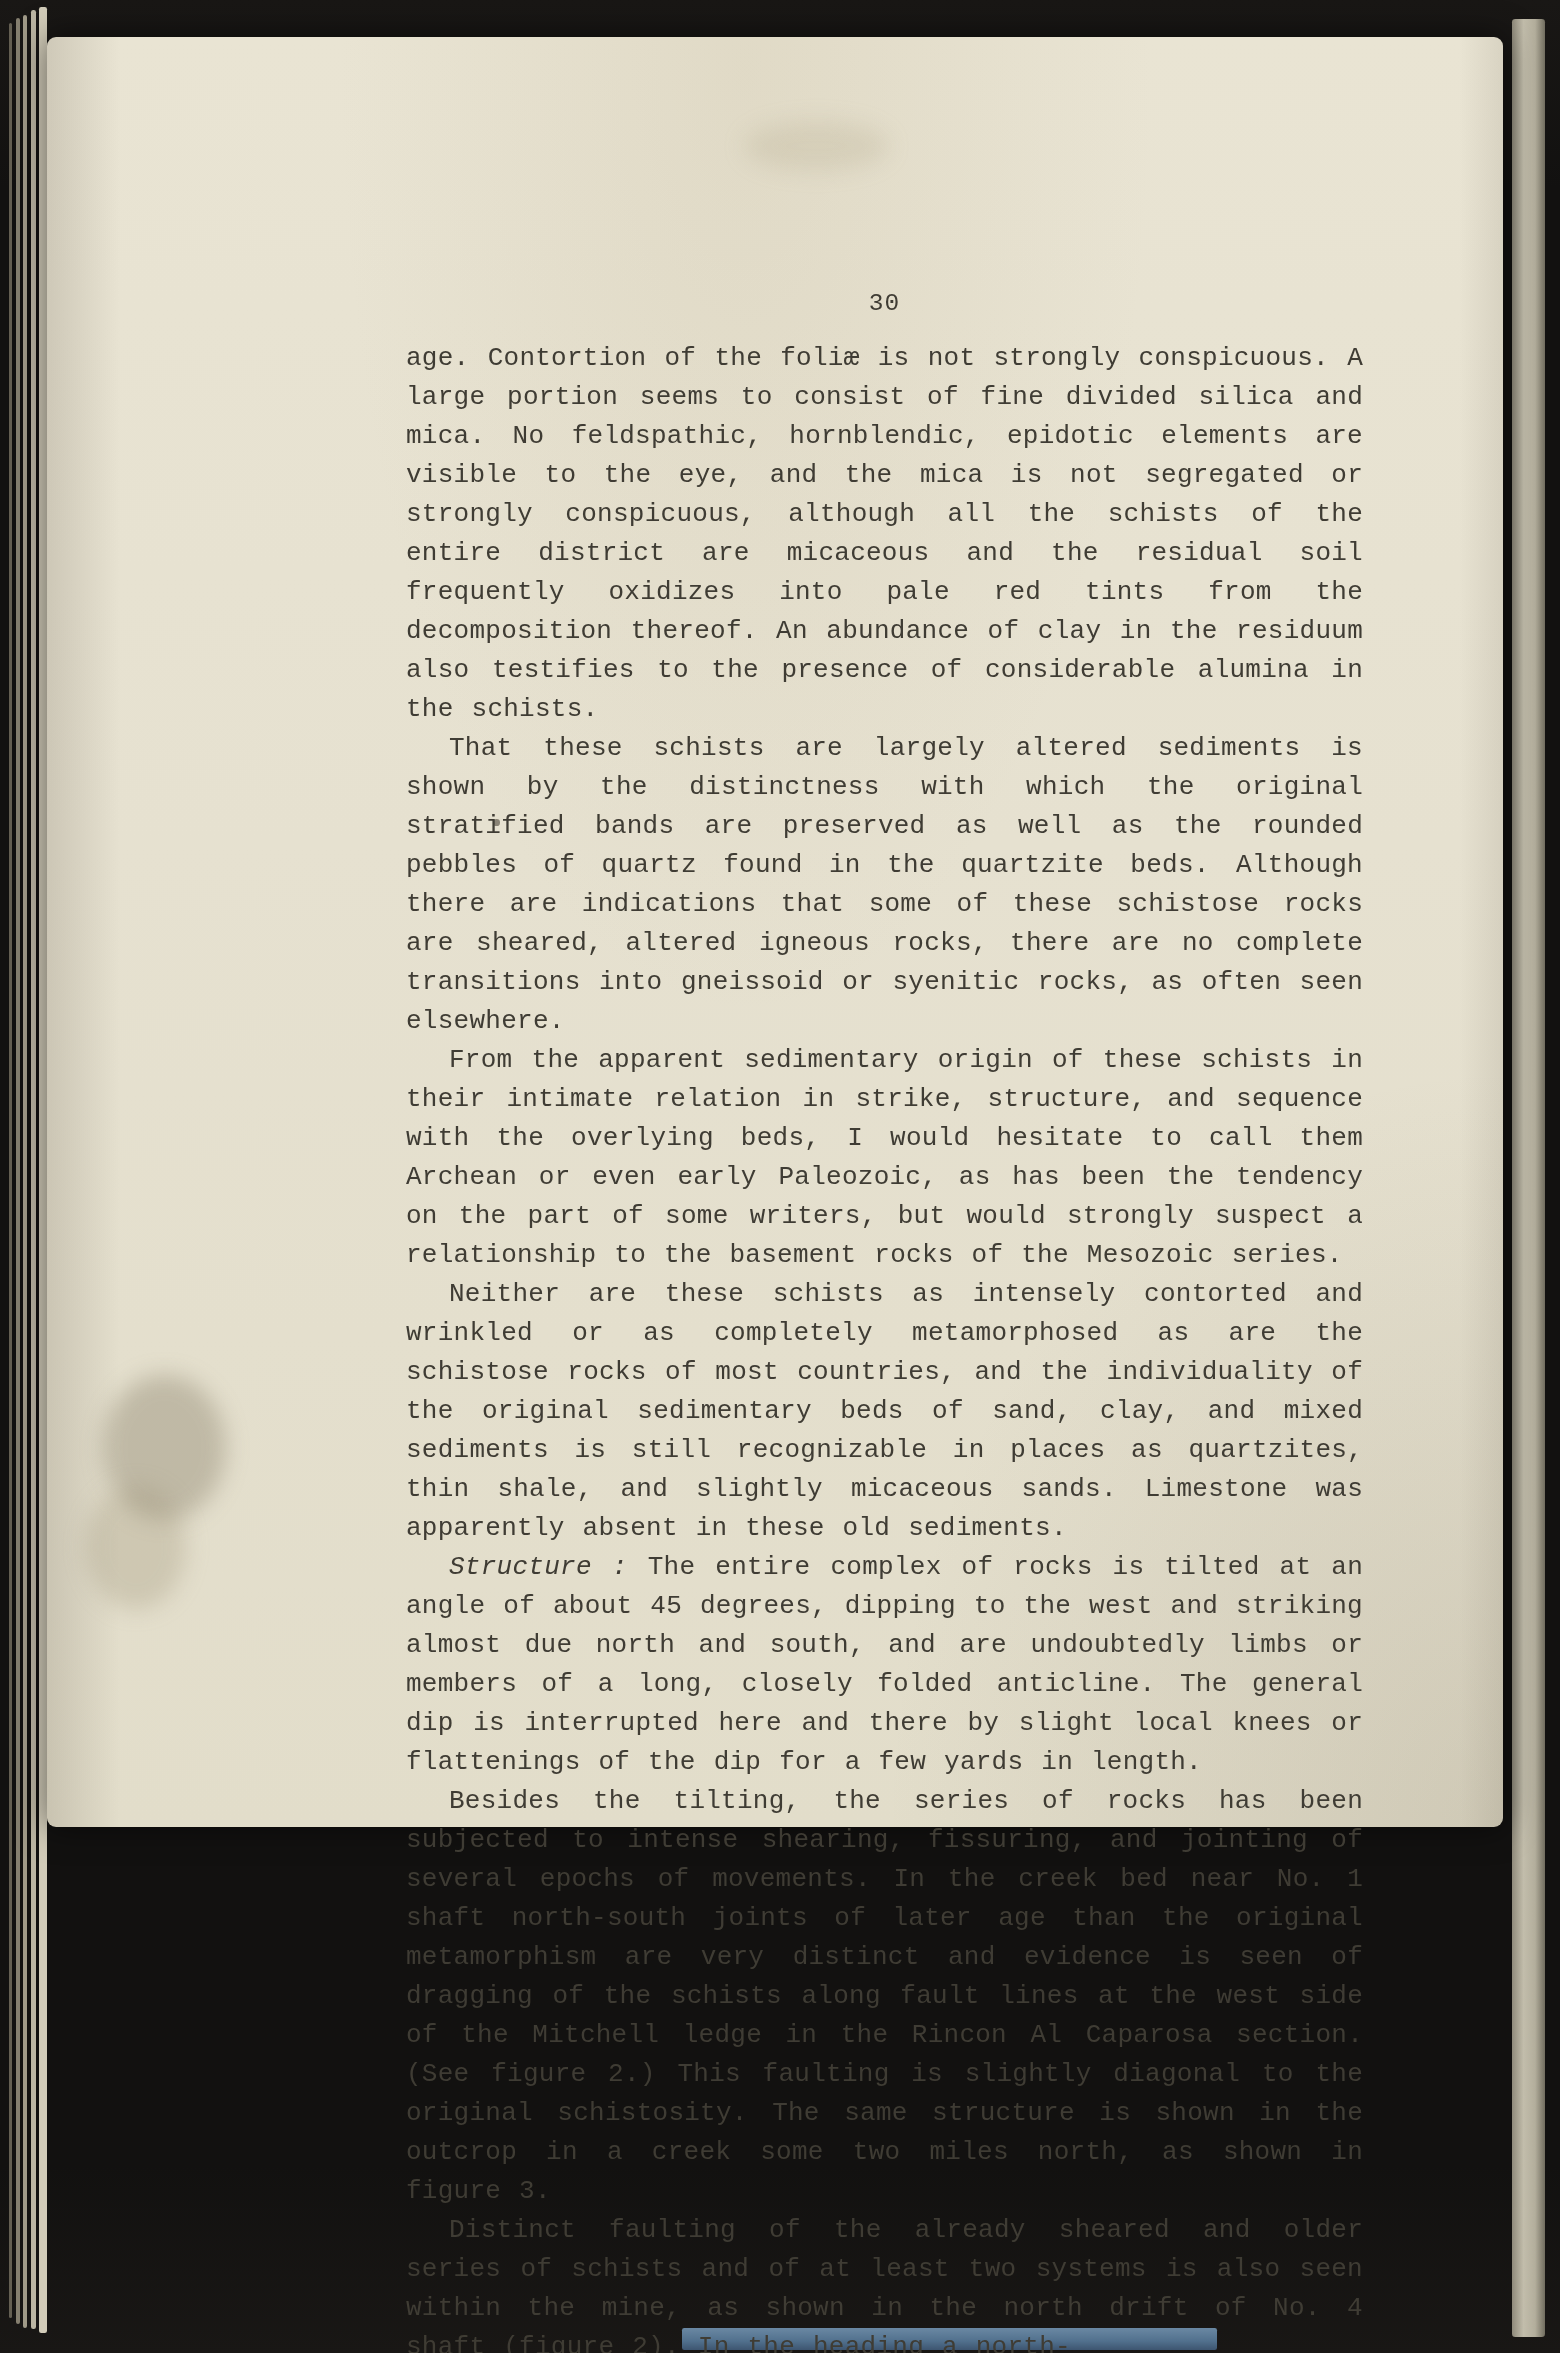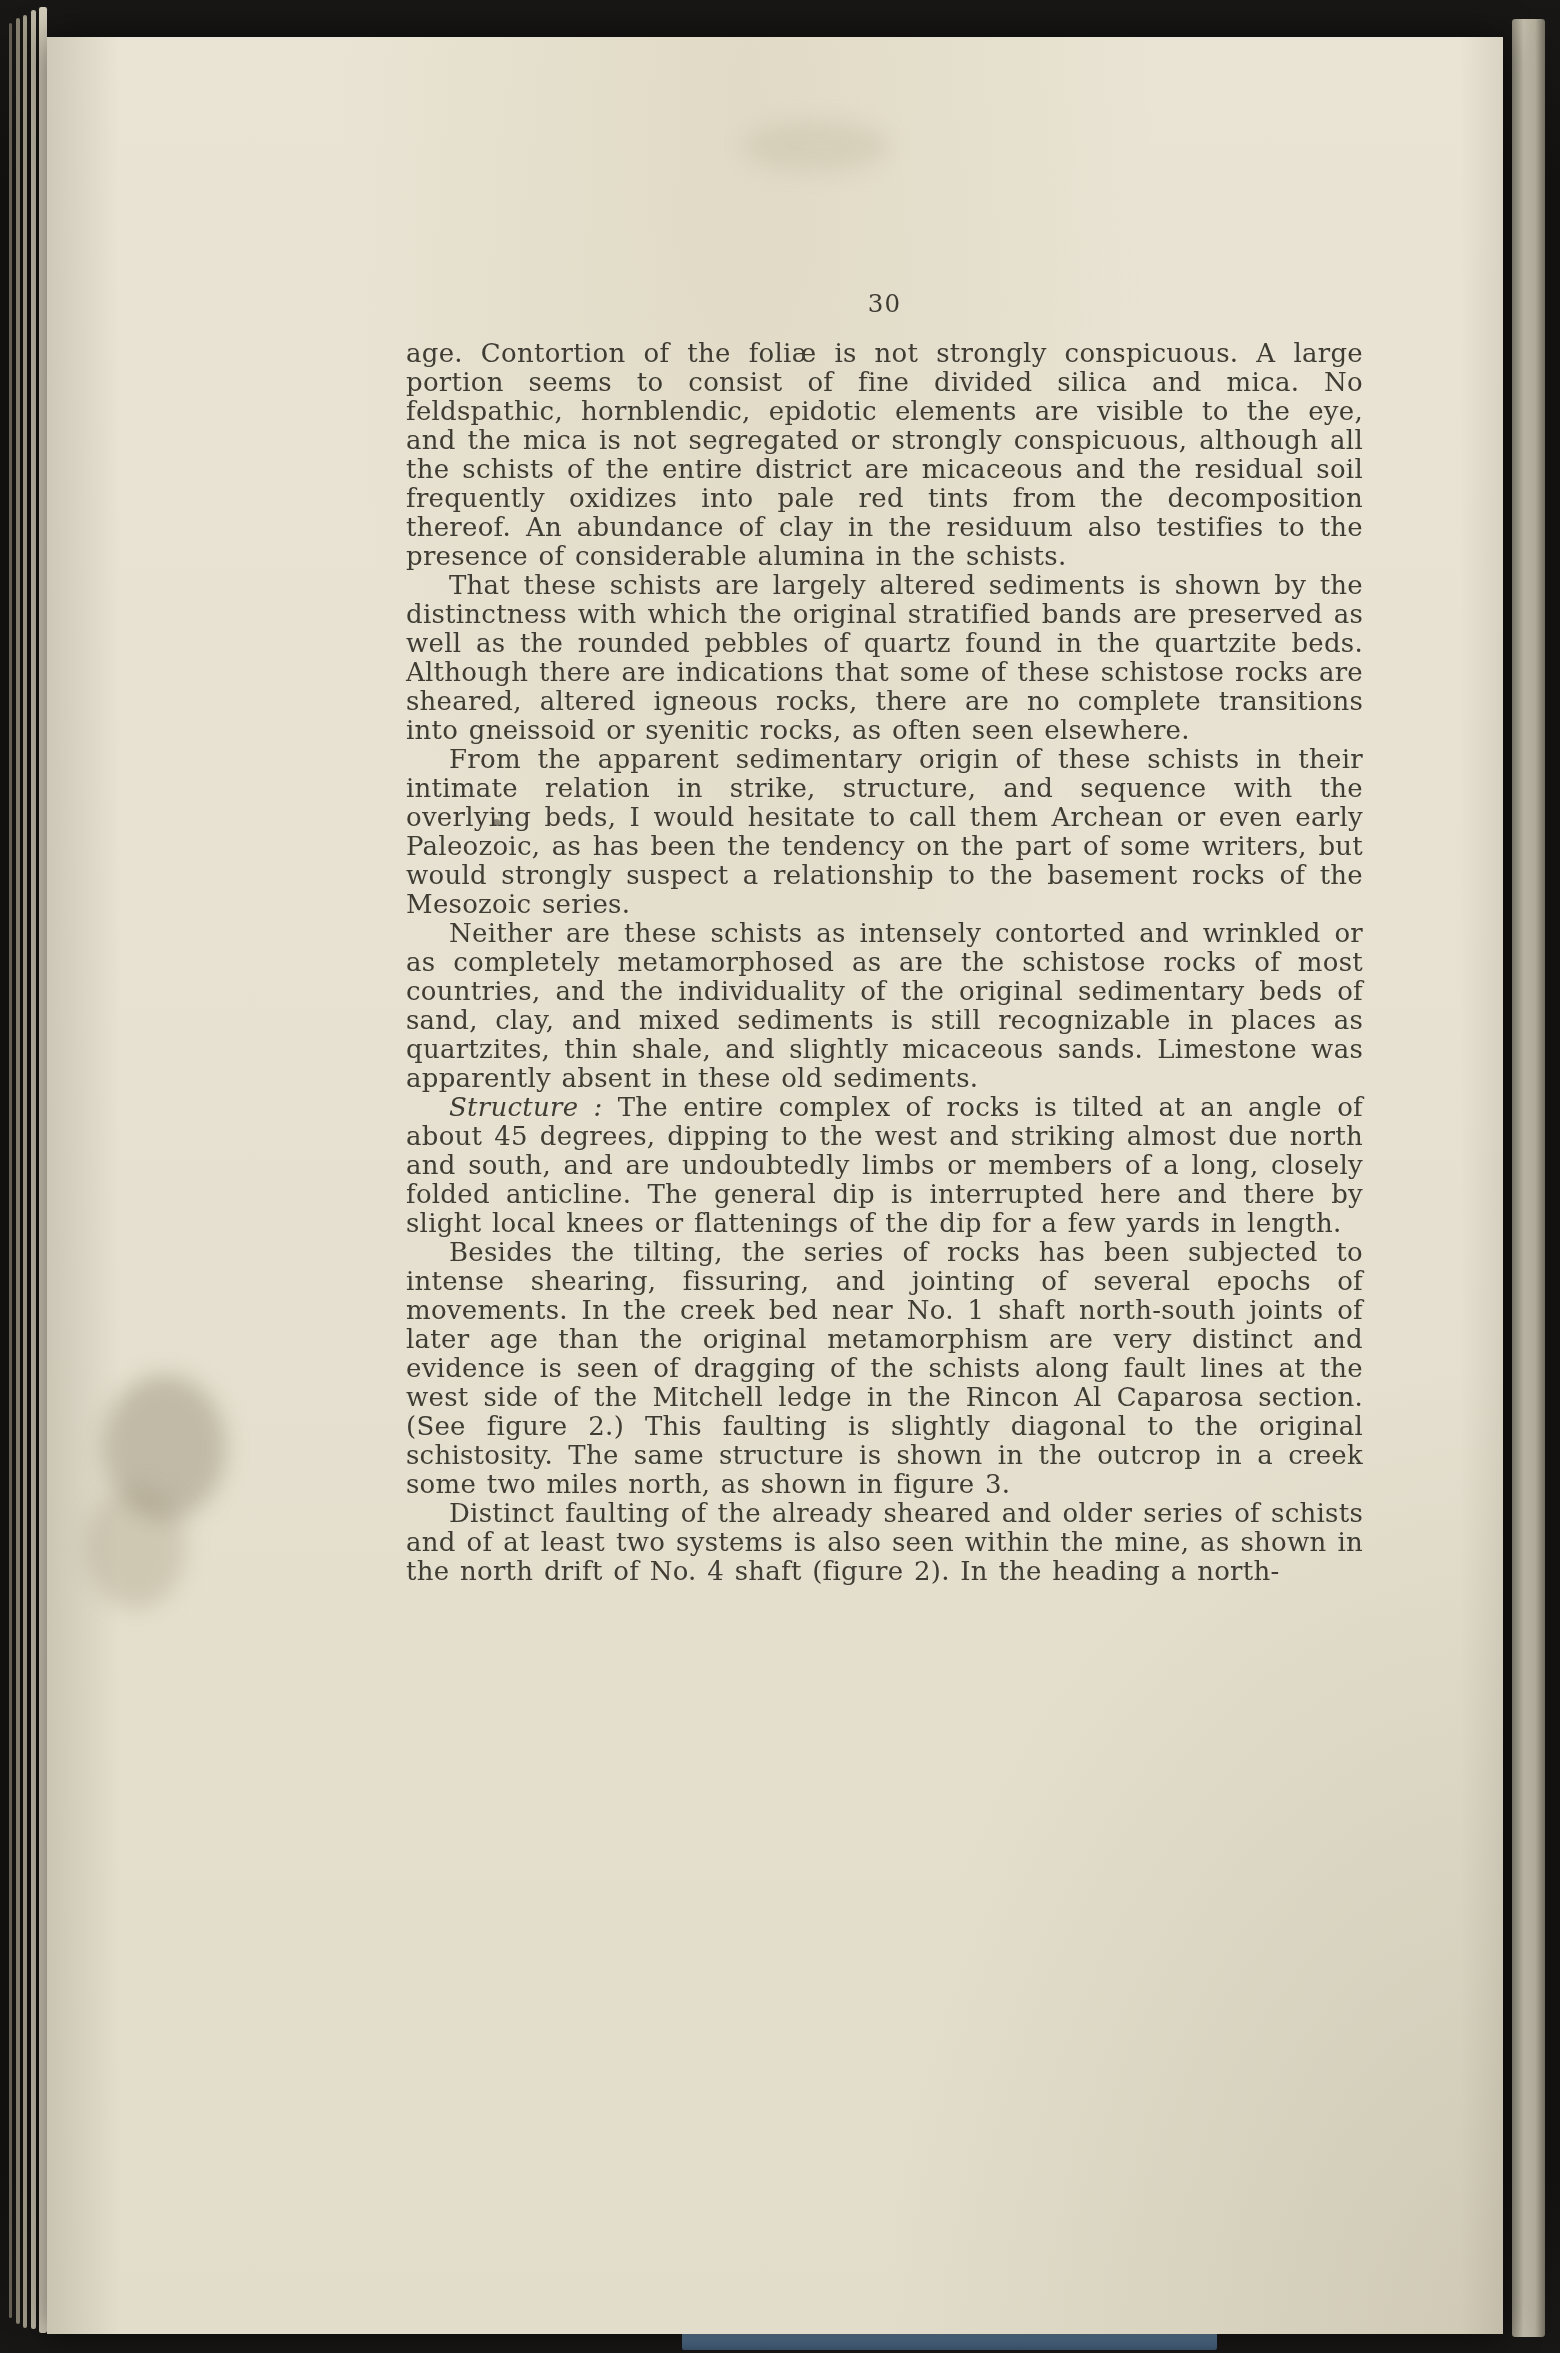--- a/index.html
+++ b/index.html
@@ -41,30 +41,31 @@
     width: 535px; height: 22px;
     background: linear-gradient(180deg, #6a88a3 0%, #51708d 60%, #3d5570 100%);
     border-radius: 2.2px;
     z-index: 0;
   }
 
   
   .page {
     position: absolute;
     left: 47px; top: 37px;
-    width: 1456px; height: 2297px;
+    width: 1456px; height: 1790px;
     z-index: 1;
-    border-radius: 0;
+    border-radius: 9px;
     background:
       radial-gradient(ellipse at 48% 2%, rgba(190,178,148,0.20), rgba(0,0,0,0) 38%),
       radial-gradient(ellipse at 100% 100%, rgba(120,110,90,0.18), rgba(0,0,0,0) 30%),
       linear-gradient(90deg, rgba(70,60,45,0.16) 0%, rgba(0,0,0,0) 5%),
       linear-gradient(270deg, rgba(70,60,45,0.10) 0%, rgba(0,0,0,0) 3%),
       linear-gradient(180deg, #e9e4d3 0%, #e6e1d0 45%, #e2ddca 100%);
     box-shadow: 0 0 33px rgba(0,0,0,0.55);
+    font-family: Liberation Mono, monospace;
   }
 
   
   .stain {
     position: absolute;
     border-radius: 50%;
     filter: blur(11px);
   }
   .stain-a { left: 56px; top: 1338px; width: 123px; height: 145px; background: rgba(108,98,76,0.30); }
   .stain-b { left: 39px;  top: 1449px; width: 100px; height: 123px; background: rgba(150,140,112,0.28); }
@@ -88,21 +89,21 @@
   .page-number {
     text-align: center;
     font-size: 24.5px;
     line-height: 29px;
     letter-spacing: 1.1px;
     margin-bottom: 21px;
   }
   .para {
     margin: 0;
     font-size: 26px;
-    line-height: 29px;
+    line-height: 39px;
     text-align: justify;
     text-indent: 43px;
     word-spacing: 0.08em;
     letter-spacing: 0.01em;
   }
   .para.no-indent { text-indent: 0; }
   .lead { font-style: italic; }
 </style>
 </head>
 <body>

